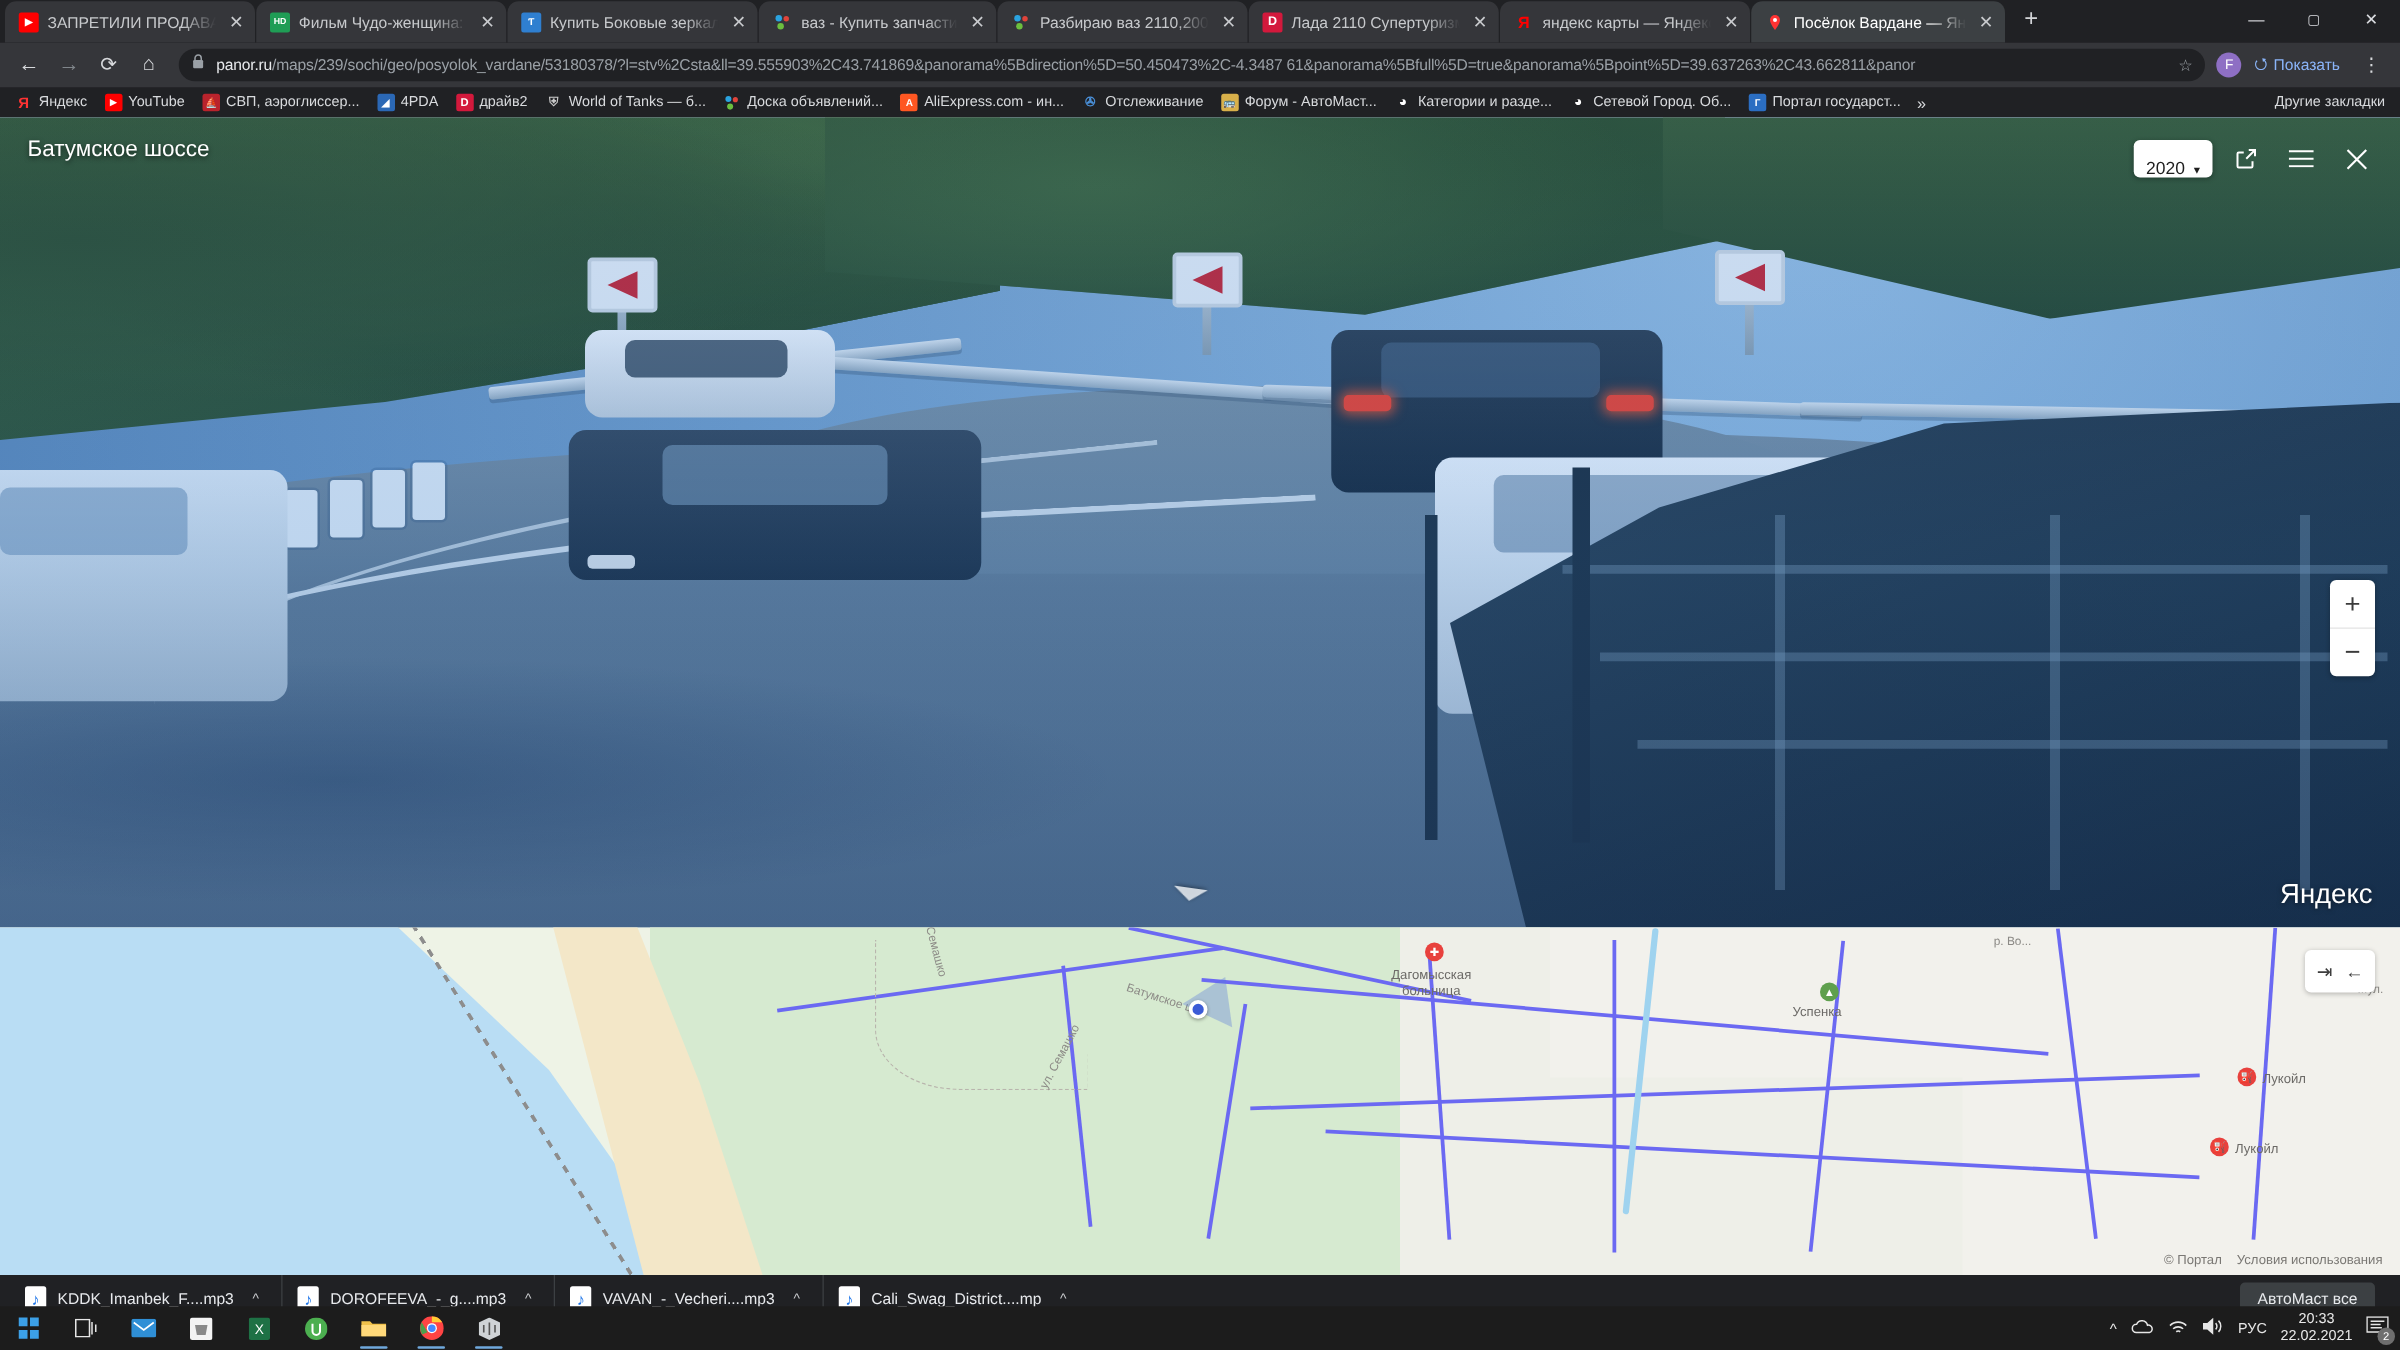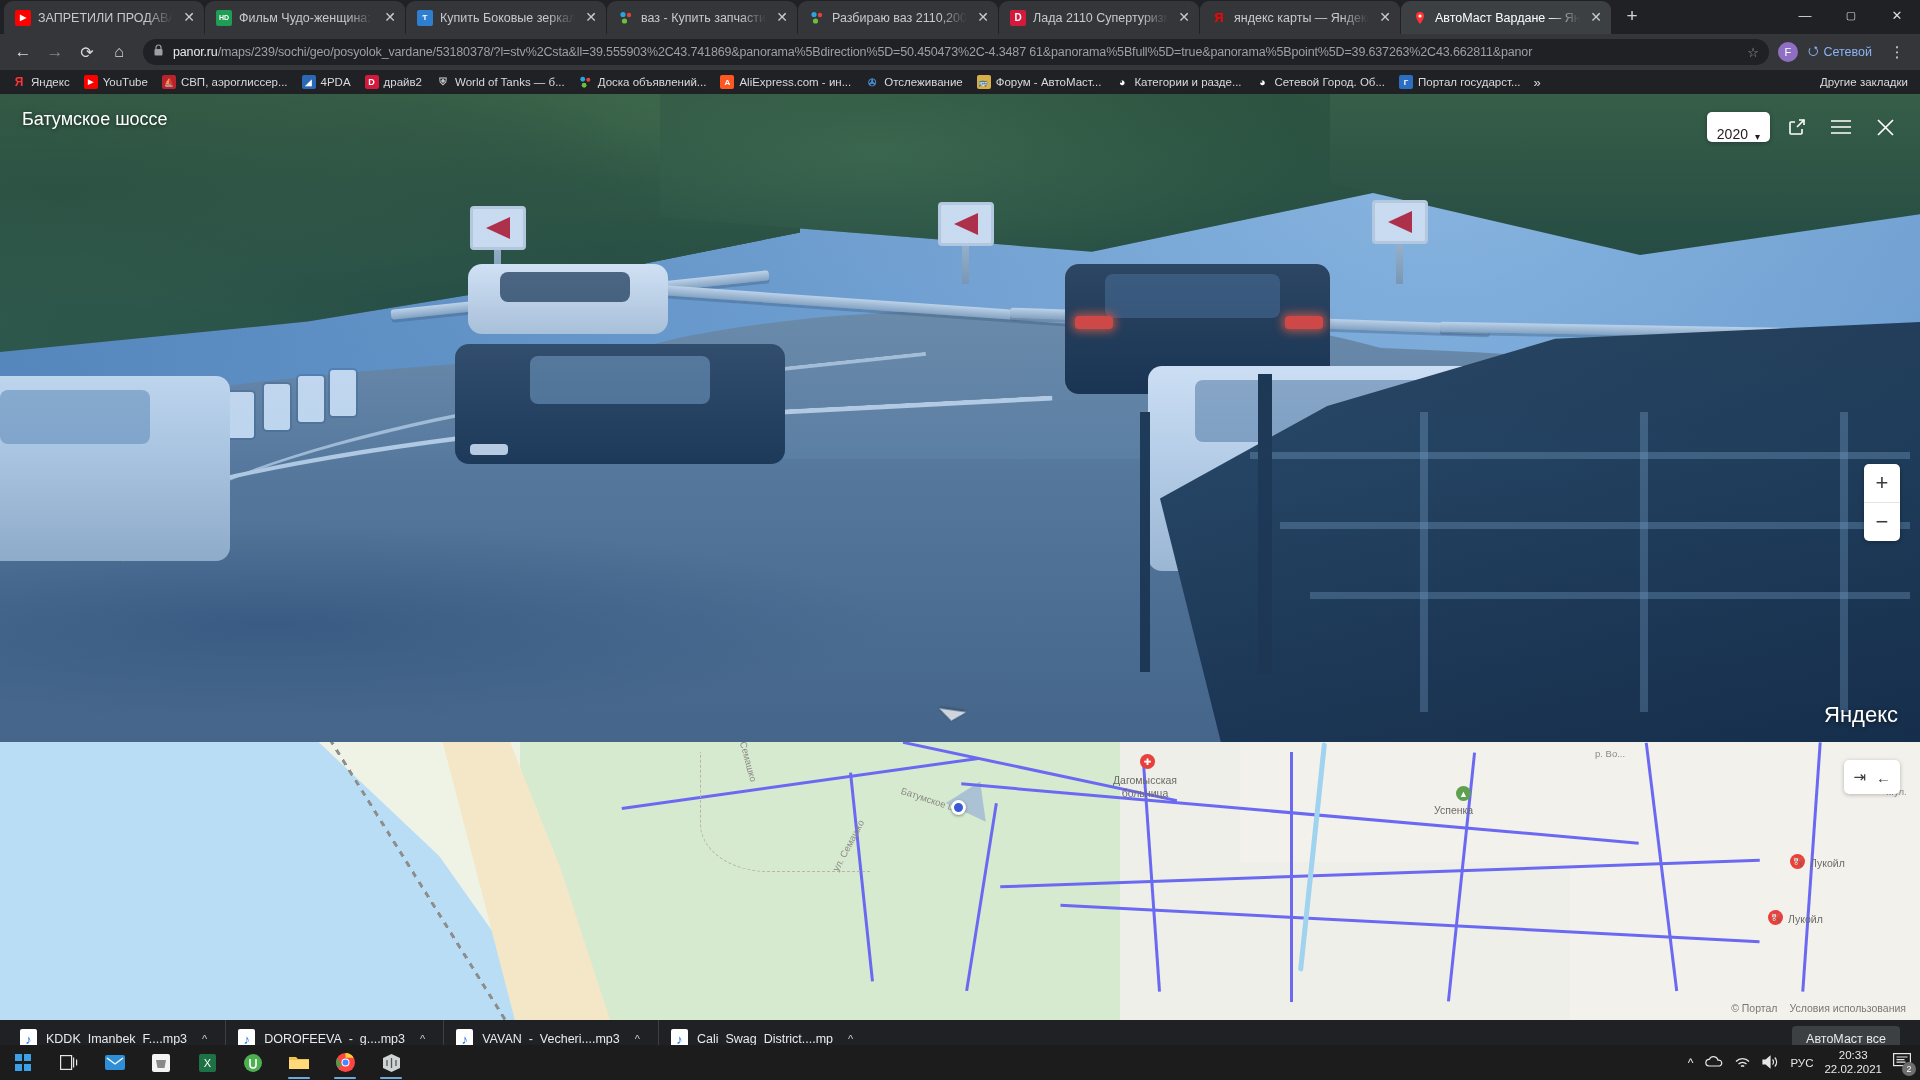--- a/index.html
+++ b/index.html
@@ -271,21 +271,21 @@
       <span class="xbtn">✕</span>
     </div>
 
     <div class="tab active" style="max-width:210px">
       <span class="favicon">
         <svg width="14" height="14" viewBox="0 0 14 14">
             <path d="M7 1a4 4 0 00-4 4c0 3 4 8 4 8s4-5 4-8a4 4 0 00-4-4z" fill="#f33"></path>
             <circle cx="7" cy="5" r="1.6" fill="#fff"></circle>
           </svg>
         </span>
-      <span class="ttl">АвтоМаст Вардане — Ян</span>
+      <span class="ttl">Посёлок Вардане — Ян</span>
       <span class="xbtn">✕</span>
     </div>
 
     <div class="newtab">+</div>
 
     <div style="margin-left:auto;display:flex;align-items:flex-start;height:34px">
       <div style="width:46px;height:30px;display:flex;align-items:center;justify-content:center;color:#dadce0;font-size:13px">—</div>
       <div style="width:46px;height:30px;display:flex;align-items:center;justify-content:center;color:#dadce0;font-size:11px">▢</div>
       <div style="width:46px;height:30px;display:flex;align-items:center;justify-content:center;color:#dadce0;font-size:13px">✕</div>
     </div>
@@ -304,21 +304,21 @@
             <rect x="1.5" y="5" width="8" height="6.5" rx="1" fill="#9aa0a6"></rect>
           </svg>
       </span>
       <span class="urltext"><b>panor.ru</b><span>/maps/239/sochi/geo/posyolok_vardane/53180378/?l=stv%2Csta&amp;ll=39.555903%2C43.741869&amp;panorama%5Bdirection%5D=50.450473%2C-4.3487 61&amp;panorama%5Bfull%5D=true&amp;panorama%5Bpoint%5D=39.637263%2C43.662811&amp;panor</span></span>
       <span style="color:#9aa0a6;font-size:13px">☆</span>
     </div>
 
     <div class="avatar">F</div>
     <div class="updbtn">
       <span style="margin-right:5px">⭯</span>
-      <span>Сетевой</span>
+      <span>Показать</span>
     </div>
     <div class="navbtn" style="font-size:15px">⋮</div>
   </div>
 
   <div class="bookmarks">
     <div class="bm">
       <span class="bmi" style="color:#f33;font-size:12px">Я</span>
       <span>Яндекс</span>
       </div>
     <div class="bm">

